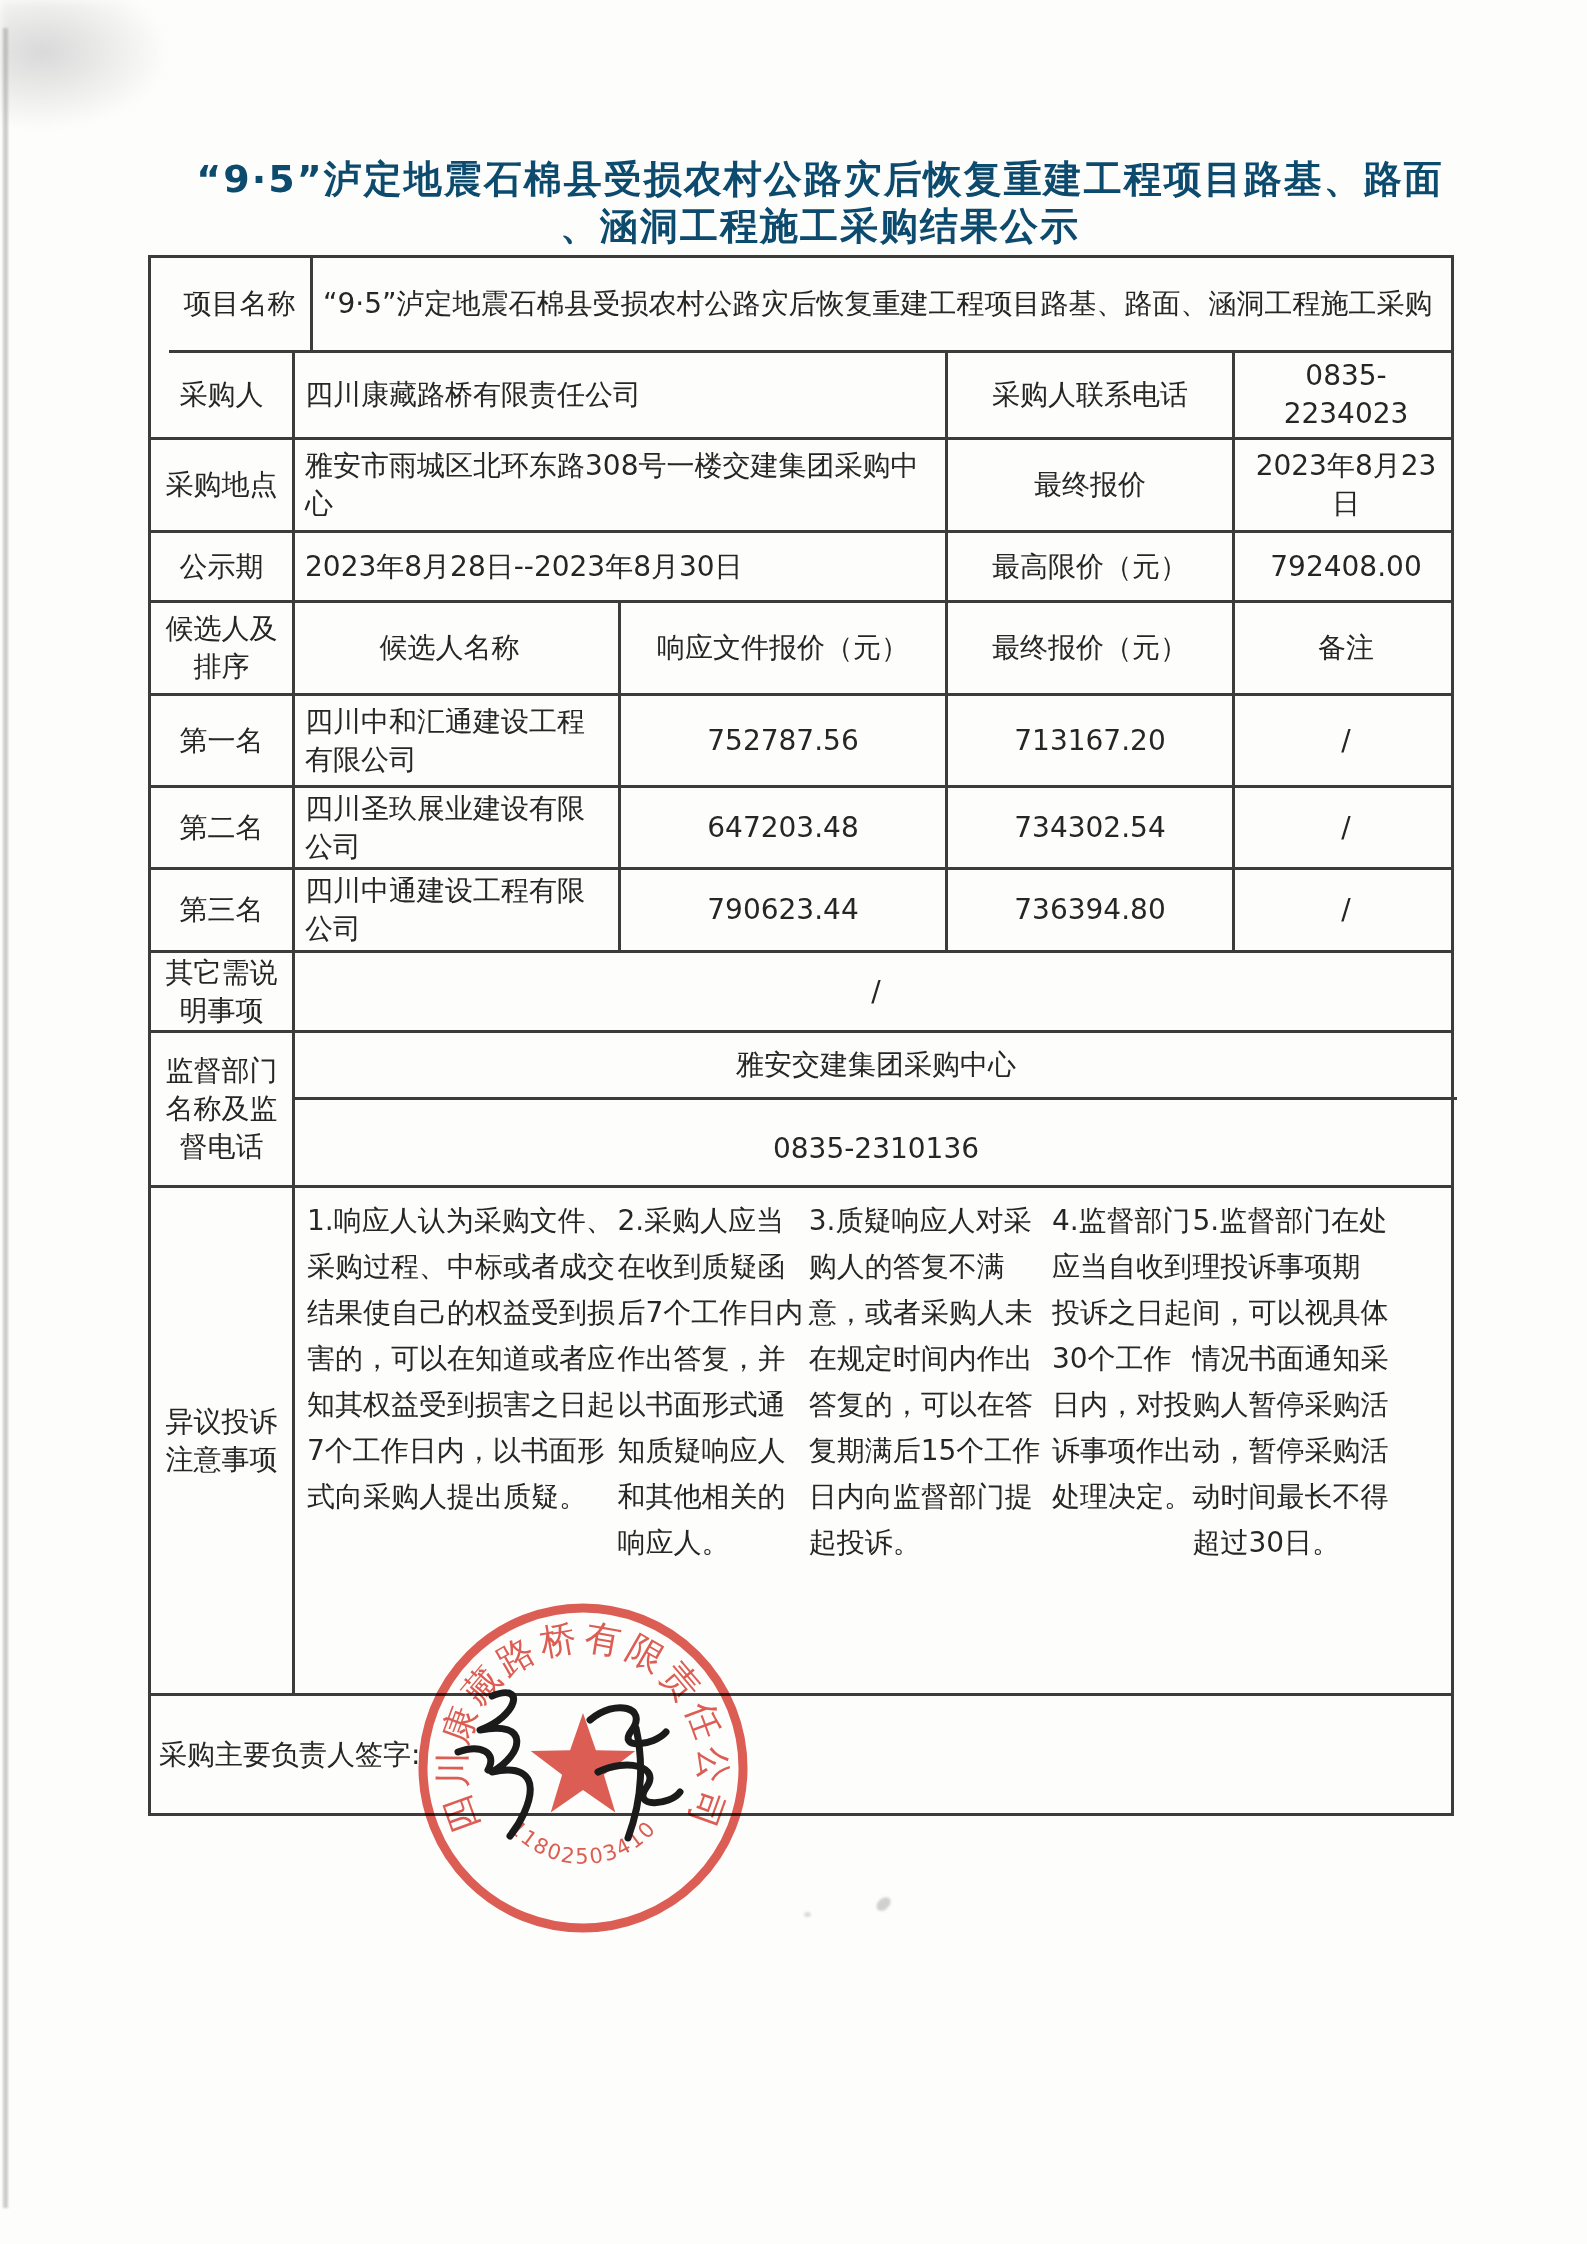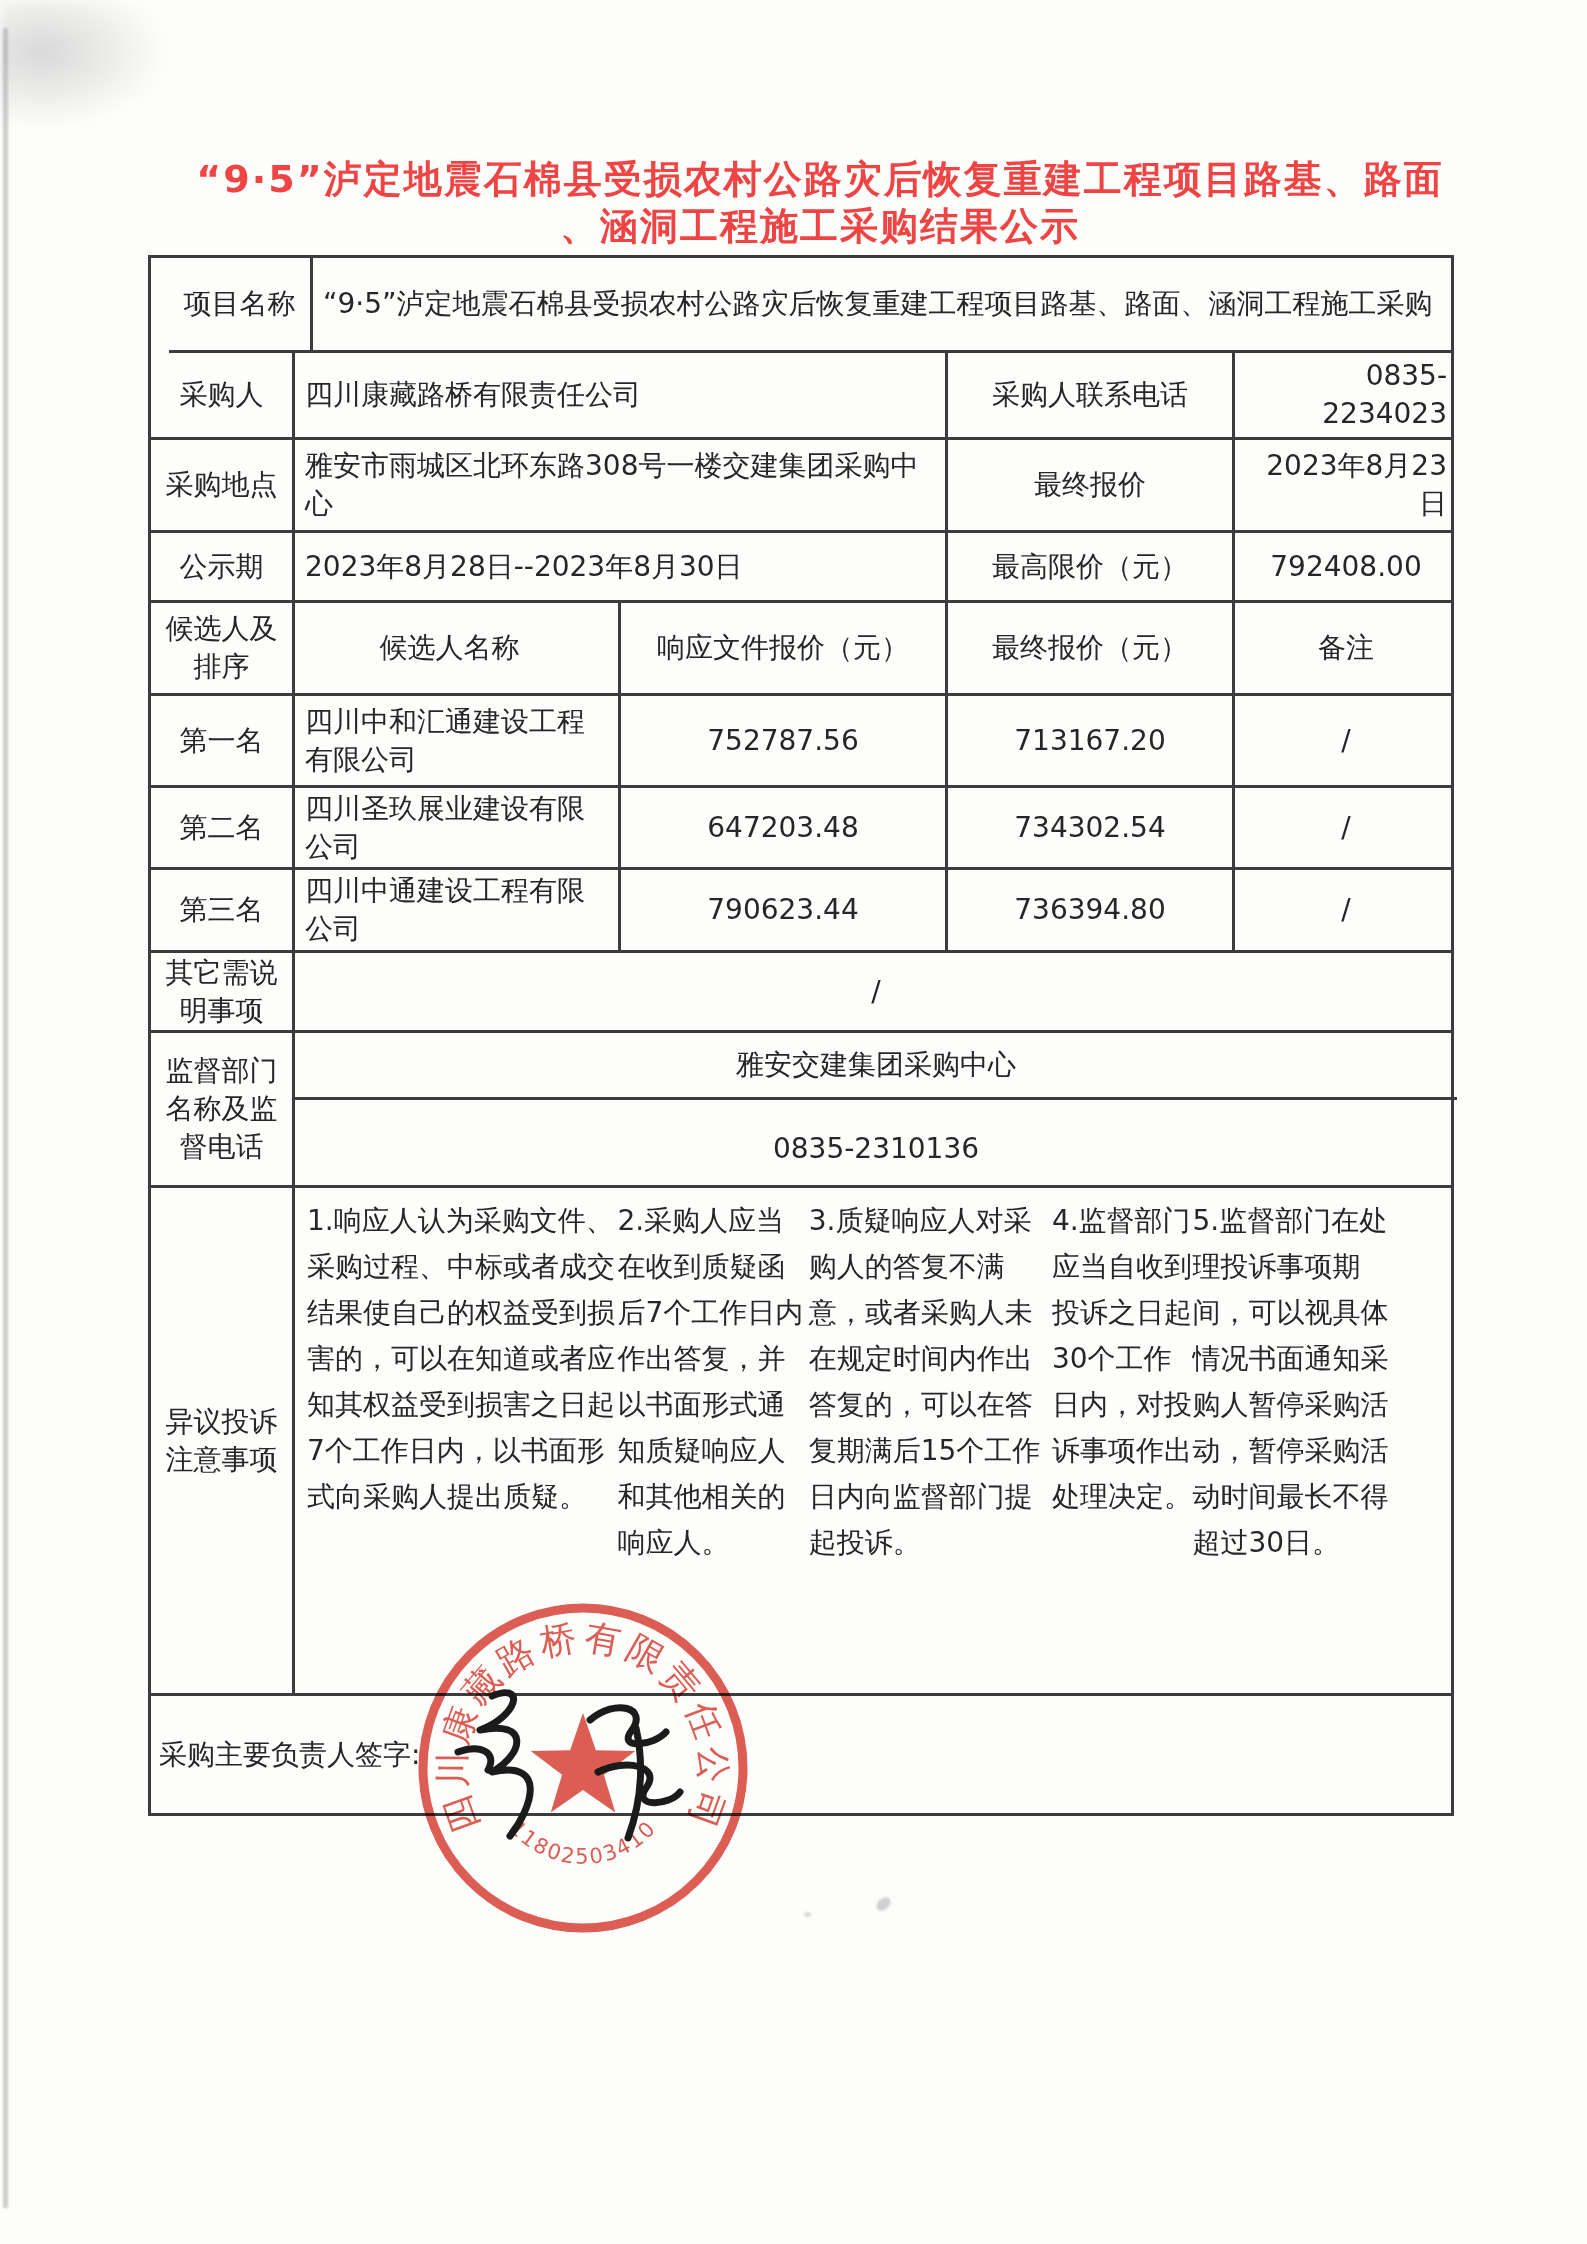--- a/index.html
+++ b/index.html
@@ -17,21 +17,21 @@
     background:radial-gradient(ellipse at 25% 40%, rgba(150,150,150,.35), rgba(150,150,150,0) 70%);
     filter:blur(4px);}
   .speck-a{position:absolute;left:878px;top:1896px;width:11px;height:16px;border-radius:60% 40% 55% 45%;
     background:#9a9a9a;opacity:.45;transform:rotate(38deg);filter:blur(1px);}
   .speck-b{position:absolute;left:804px;top:1912px;width:7px;height:5px;border-radius:50%;
     background:#a8a8a8;opacity:.4;filter:blur(1px);}
 
   .title{
     position:absolute;left:120px;top:156px;width:1400px;
     text-align:center;font-weight:bold;font-size:38px;line-height:47px;
-    letter-spacing:2px;color:#ef4444;
+    letter-spacing:2px;color:#0c4a6e;
   }
 
   .tbl{
     position:absolute;left:148px;top:255px;width:1306px;
     border:3px solid #3c3c3c;box-sizing:border-box;
     font-size:28px;line-height:38px;
   }
   .row{display:flex;border-bottom:3px solid #3c3c3c;box-sizing:border-box;}
   .row:last-child{border-bottom:none;}
   .cell{
@@ -40,21 +40,21 @@
     padding:4px 10px;overflow:hidden;
   }
   .cell:last-child{border-right:none;}
   .lbl{justify-content:center;text-align:center;padding:4px 6px;}
   .ctr{justify-content:center;text-align:center;}
   .lft{justify-content:flex-start;text-align:left;}
   
   .w-lbl{width:144px;flex:0 0 144px;}
   .w-wide{width:653px;flex:0 0 653px;}
   .w-sub{width:287px;flex:0 0 287px;}
-  .w-end{width:222px;flex:0 0 222px;text-align:right;}
+  .w-end{width:222px;flex:0 0 222px;}
   .w-name{width:326px;flex:0 0 326px;padding-right:24px;}
   .w-price{width:327px;flex:0 0 327px;}
   .w-merge{width:1162px;flex:0 0 1162px;}
   
   .r-project{height:95px;margin-left:18px;}
   .r-buyer{height:87px;}
   .r-location{height:93px;}
   .r-period{height:70px;}
   .r-chead{height:93px;}
   .r-c1{height:92px;}

